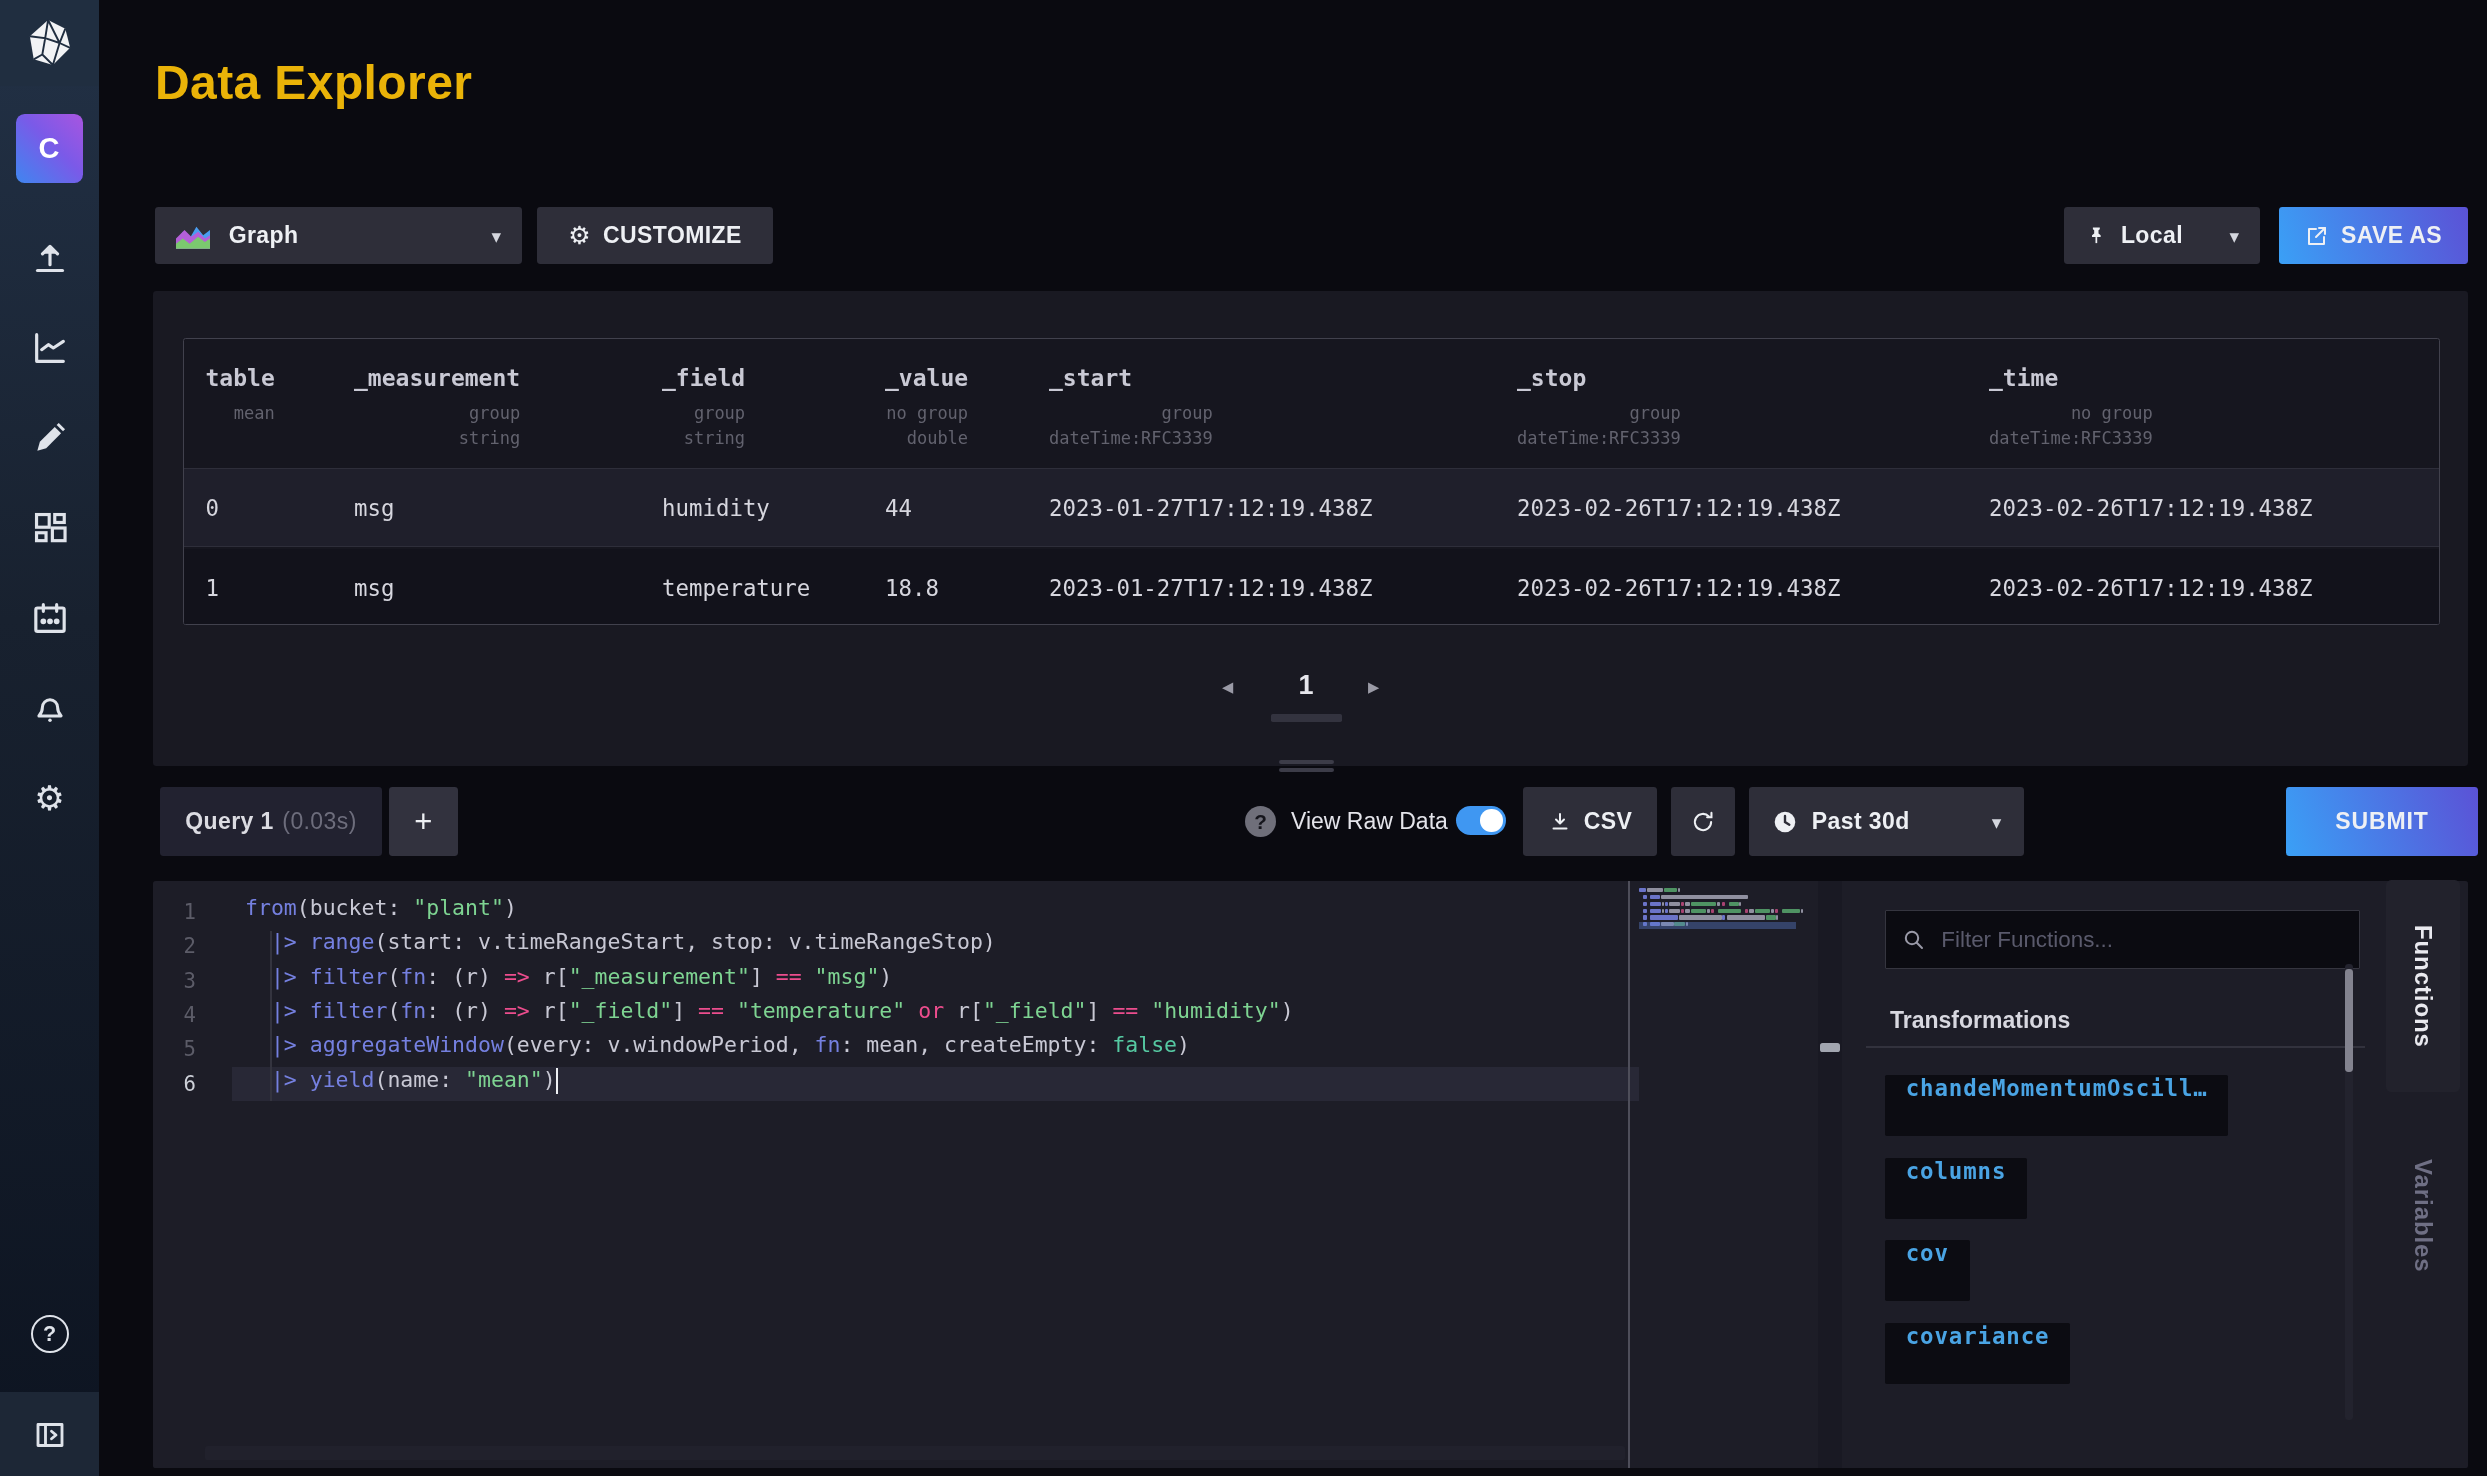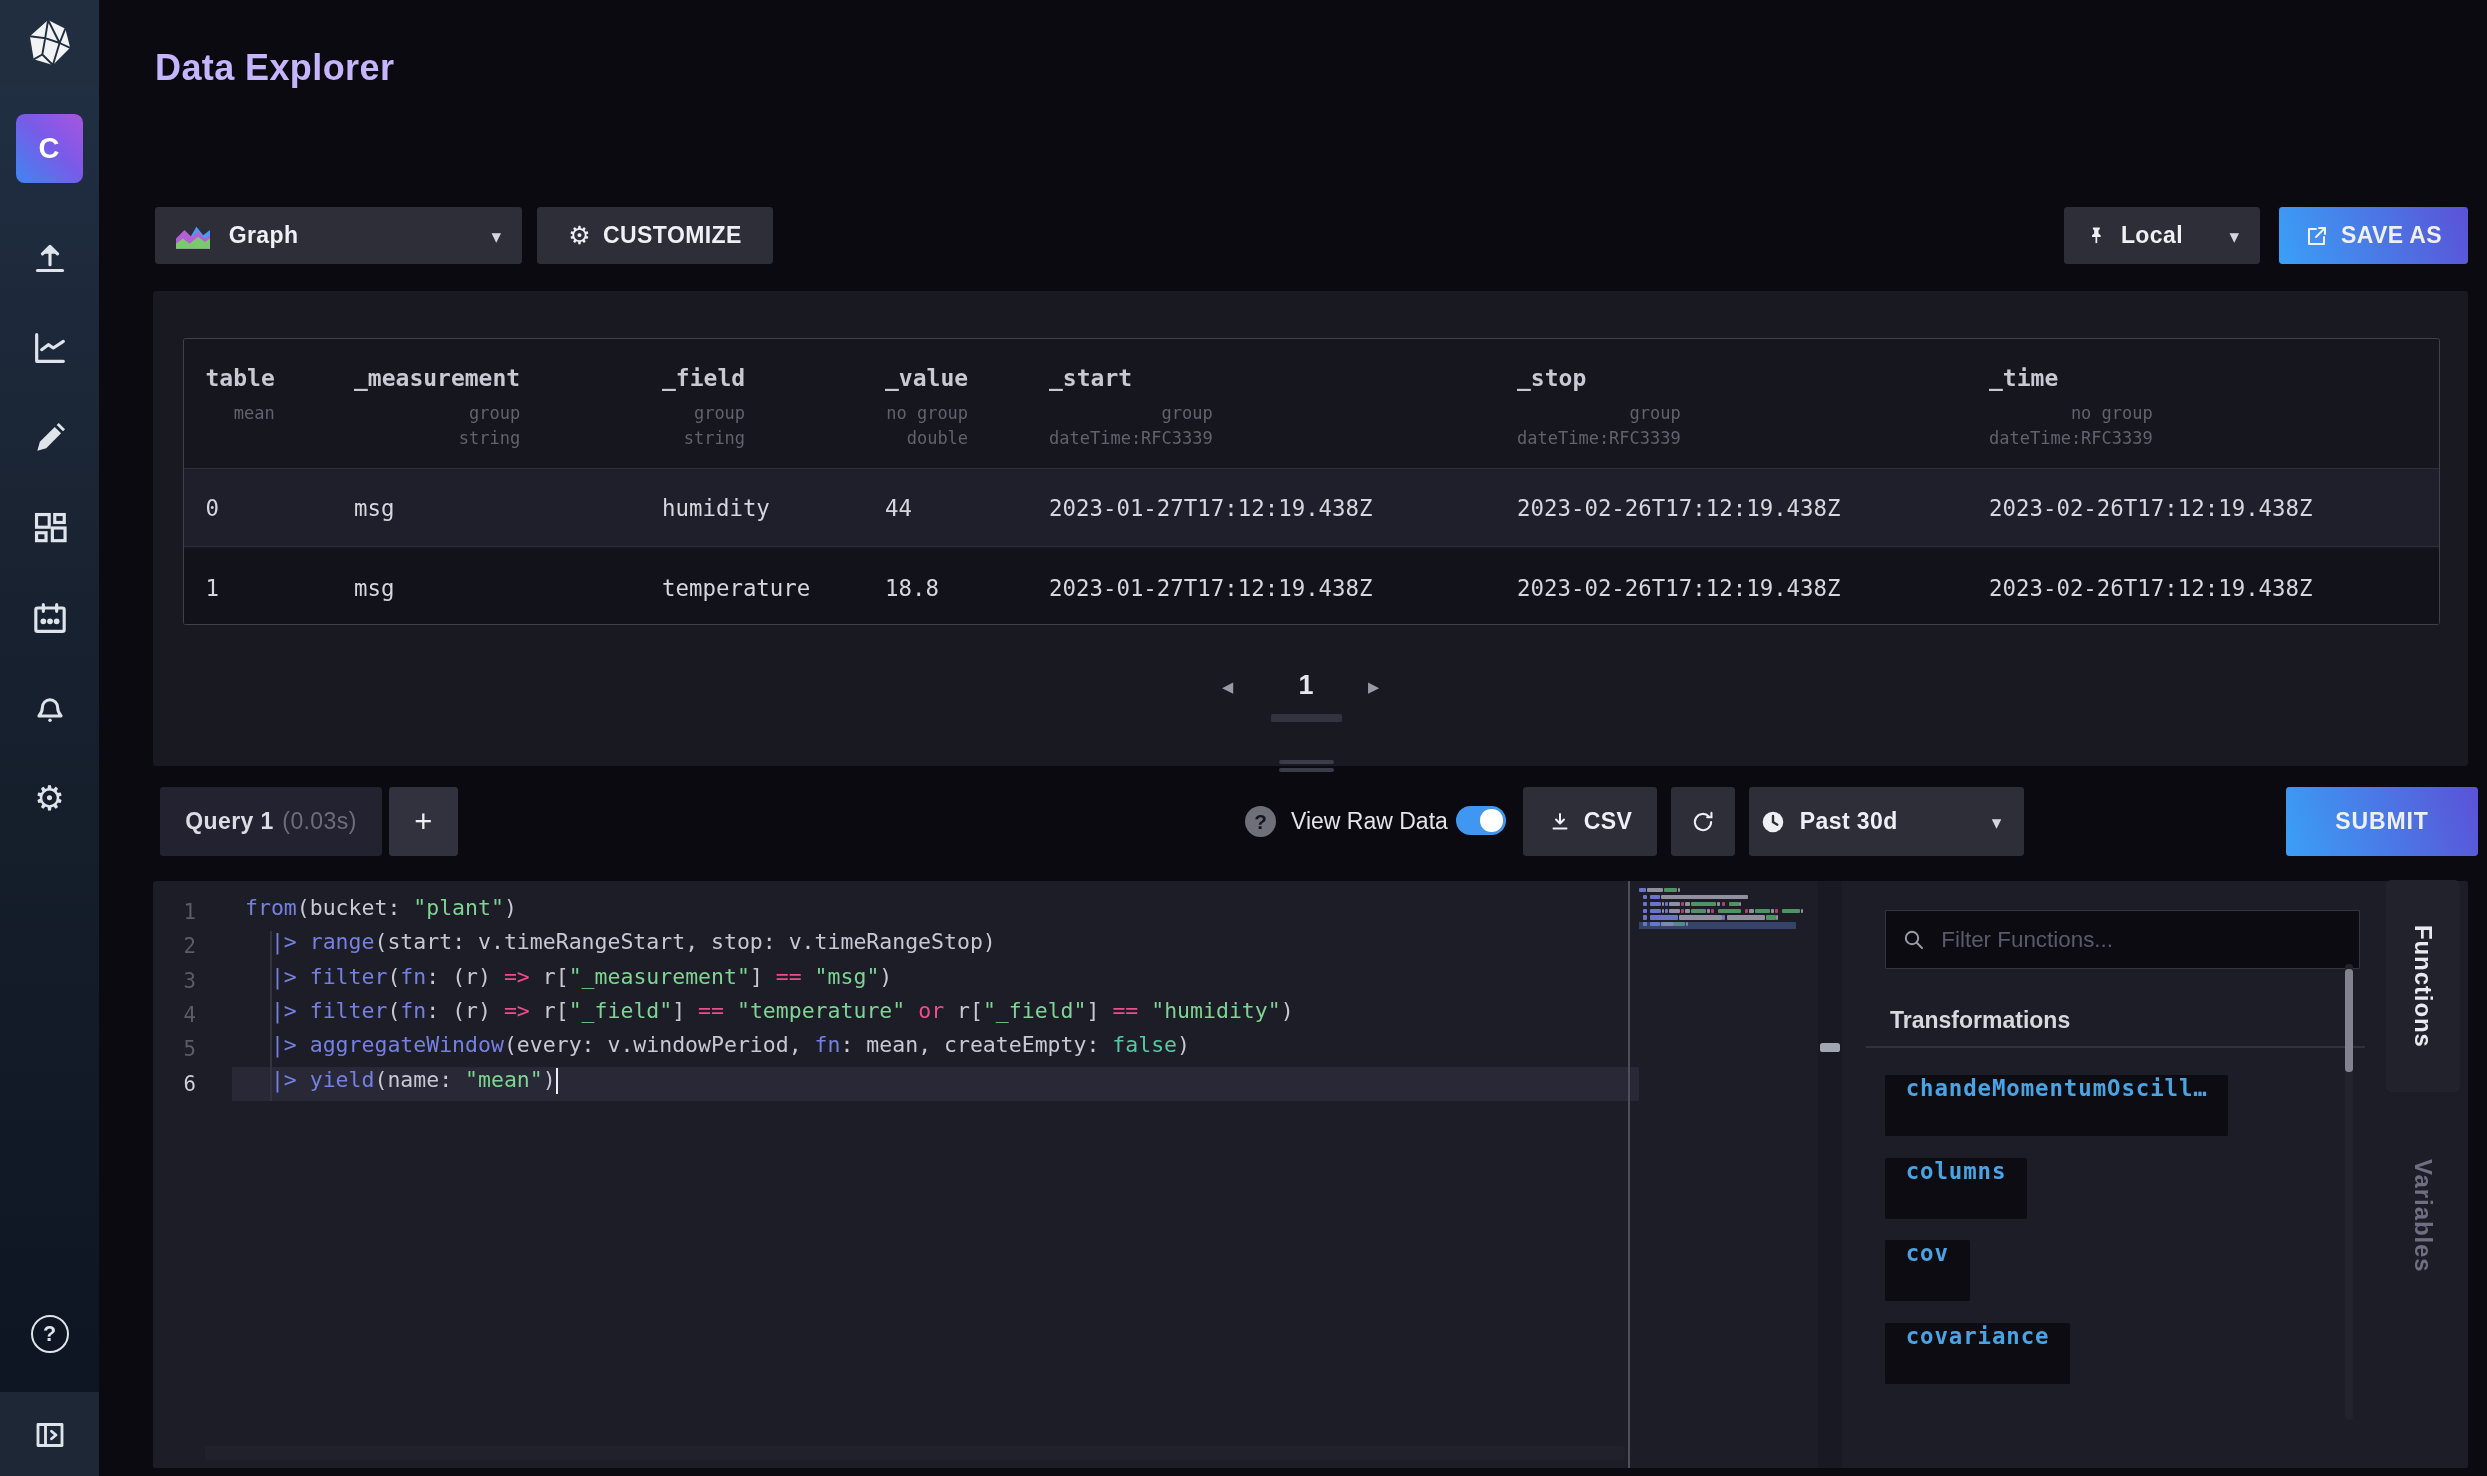--- a/index.html
+++ b/index.html
@@ -15,21 +15,21 @@
           display:flex;align-items:center;justify-content:center;font-size:29px;font-weight:700;color:#fff;}
   .nav{position:absolute;left:0;top:213px;width:99px;display:flex;flex-direction:column;}
   .nav-item{height:90px;display:flex;align-items:center;justify-content:center;color:#dfe3ea;}
   .glyph{font-family:"DejaVu Sans",sans-serif;line-height:1;}
   .help-item{position:absolute;left:0;top:1308px;width:99px;height:52px;display:flex;align-items:center;justify-content:center;}
   .circle-q{width:34px;height:34px;border:2.6px solid #dfe3ea;border-radius:50%;display:flex;align-items:center;justify-content:center;
             font-size:21.5px;font-weight:700;color:#dfe3ea;}
   .expand-block{position:absolute;left:0;top:1392px;width:99px;height:85px;background:#1d2736;
                 display:flex;align-items:center;justify-content:center;color:#dfe3ea;}
   
-  .page-title{position:absolute;left:155px;top:22.4px;font-size:36px;font-weight:700;color:#c4b5fd;letter-spacing:0.4px;}
+  .page-title{position:absolute;left:155px;top:22.4px;font-size:48px;font-weight:700;color:#eab308;letter-spacing:0.4px;}
   
   .btn{position:absolute;height:57px;background:#2e2e39;border-radius:3.4px;color:#eef0f4;
        display:flex;align-items:center;font-weight:700;font-size:23px;box-sizing:border-box;letter-spacing:0.4px;}
   .btn2{position:absolute;height:69px;background:#2e2e39;border-radius:3.4px;color:#eef0f4;
         display:flex;align-items:center;font-weight:700;font-size:23px;box-sizing:border-box;letter-spacing:0.4px;}
   .grad{background:linear-gradient(70deg,#3aa0f6 0%,#5b52d6 100%);}
   .caret{font-size:19px;color:#d4d6de;font-family:"DejaVu Sans",sans-serif;}
   .graph-btn{left:155px;top:207px;width:367px;padding-left:20.7px;}
   .graph-btn .caret{position:absolute;right:20.7px;}
   .customize-btn{left:537px;top:207px;width:236px;justify-content:center;gap:12px;}
@@ -58,21 +58,21 @@
   .qtab .tname{color:#dcdce2;}
   .qtab .ttime{color:#6d6d7c;font-weight:400;}
   .qplus{left:389px;top:787px;width:69px;background:#32323e;justify-content:center;font-size:31px;font-weight:400;}
   .qhelp{position:absolute;left:1245px;top:806px;width:31px;height:31px;border-radius:50%;background:#6f6f7a;
          display:flex;align-items:center;justify-content:center;font-size:20.7px;font-weight:700;color:#15151c;}
   .vrd-label{position:absolute;left:1291px;top:787px;height:69px;display:flex;align-items:center;font-size:23px;color:#e4e4ea;}
   .toggle{position:absolute;left:1456px;top:806px;width:50px;height:29px;border-radius:14.6px;background:#3f97f2;}
   .knob{position:absolute;right:3.4px;top:3.4px;width:22.4px;height:22.4px;border-radius:50%;background:#fff;}
   .csv-btn{left:1523px;top:787px;width:134px;justify-content:center;gap:12px;}
   .refresh-btn{left:1671px;top:787px;width:64px;justify-content:center;}
-  .past-btn{left:1749px;top:787px;width:275px;padding-left:11px;gap:13.8px;}
+  .past-btn{left:1749px;top:787px;width:275px;padding-left:23px;gap:13.8px;}
   .past-btn .caret{position:absolute;right:22.4px;}
   .qb-btn{left:2028px;top:787px;width:246px;justify-content:center;letter-spacing:0.9px;}
   .submit-btn{left:2286px;top:787px;width:192px;justify-content:center;letter-spacing:0.9px;}
   
   .editor{position:absolute;left:153px;top:881px;width:2315px;height:587px;background:#1d1d27;border-radius:2.6px;}
   .gut-num{position:absolute;left:0;width:43px;text-align:right;font:20.7px "DejaVu Sans Mono",monospace;
            color:#5c5c68;line-height:34px;}
   .gut-num.act{color:#ced1d9;}
   .code-line{position:absolute;left:79px;width:1394px;height:34px;line-height:34px;padding-left:13px;
              font:21.5px "DejaVu Sans Mono",monospace;white-space:pre;color:#c8c8d4;}

